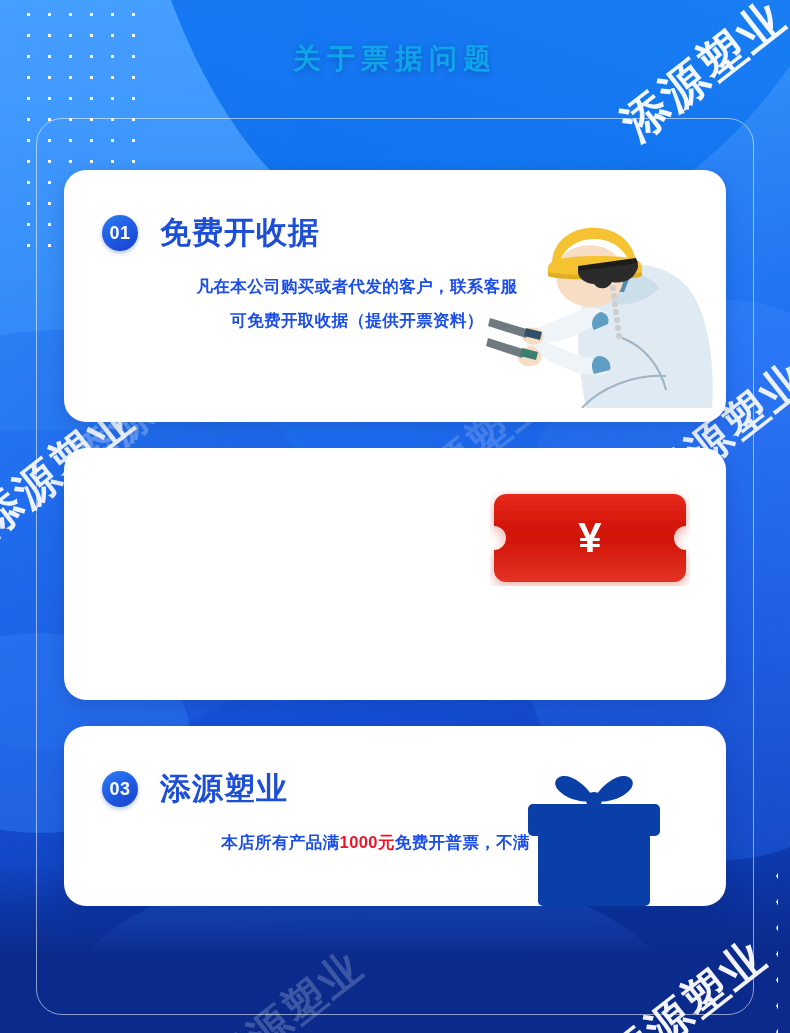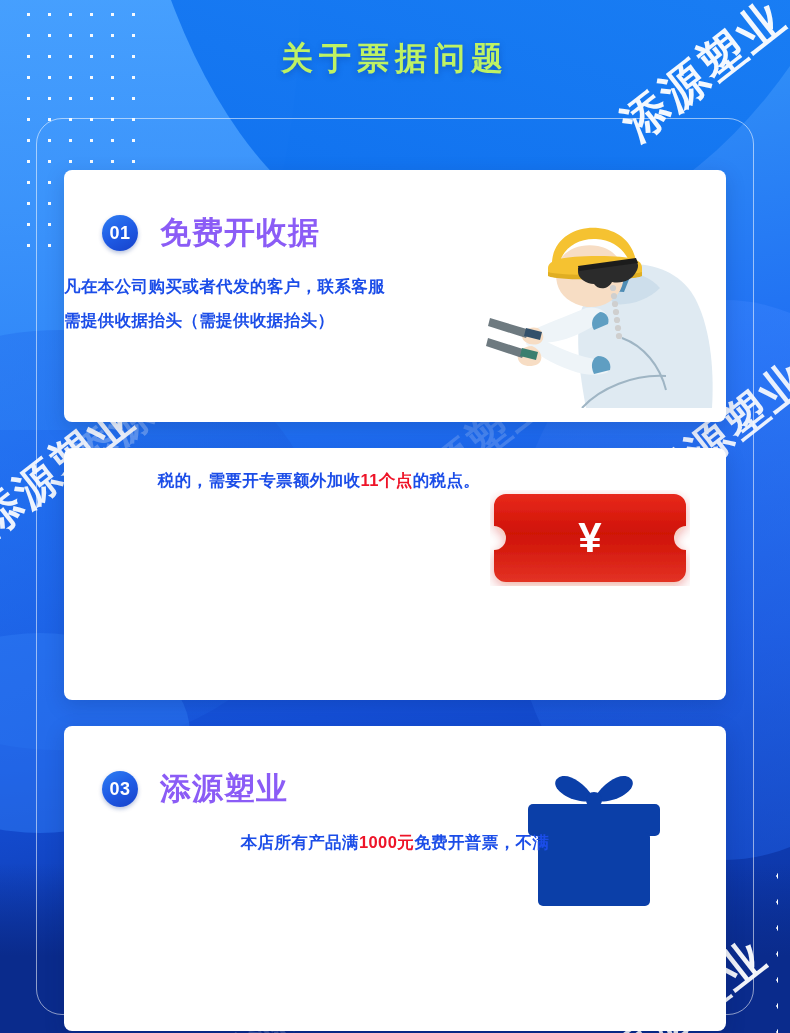--- a/index.html
+++ b/index.html
@@ -107,80 +107,80 @@
     border-radius:26px;
     pointer-events:none;
   }
 
   
   .header {
     position:absolute; left:0; right:0; top:0; height:118px;
     display:flex; align-items:center; justify-content:center;
   }
   .header-title {
-    color:#bef264;
-    font-size:32px;
+    color:#0ea5e9;
+    font-size:28px;
     font-weight:700;
     letter-spacing:6px;
     text-shadow:0 2px 6px rgba(8,40,120,.35);
   }
 
   
   .cards {
     position:absolute;
     left:64px; right:64px; top:170px;
     display:flex; flex-direction:column; gap:26px;
   }
   .card {
     position:relative;
     background:#ffffff;
-    border-radius:8px;
+    border-radius:22px;
     box-shadow:0 6px 20px rgba(6,30,90,.18);
     overflow:hidden;
   }
   .card-1 { height:252px; }
   .card-2 { height:252px; }
-  .card-3 { height:305px; }
+  .card-3 { height:180px; }
 
   .card-head {
     display:flex; align-items:center;
     padding-left:38px;
     padding-top:42px;
   }
   .badge {
     width:36px; height:36px; flex:0 0 36px;
     border-radius:50%;
     background:linear-gradient(150deg,#2f7ff2 0%,#1f5ce6 48%,#1741c9 100%);
     color:#ffffff;
     font-size:18px; font-weight:700;
     display:flex; align-items:center; justify-content:center;
     letter-spacing:.5px;
     box-shadow:0 2px 4px rgba(14,50,140,.3);
   }
   .card-title {
     margin-left:22px;
-    color:#8b5cf6;
+    color:#1d4ed8;
     font-size:31px;
     font-weight:700;
     letter-spacing:1px;
   }
   .card-body {
     position:relative;
     z-index:2;
     padding:16px 0 0 0;
     color:#1b4de8;
     font-size:16.5px;
     font-weight:700;
     line-height:2.05;
     letter-spacing:.4px;
   }
   .body-line { display:block; }
-  .b-c1 { padding-right:76px; }
+  .b-c1 { text-align:center; padding-right:76px; }
   .b-c2 { text-align:center; padding-right:152px; }
-  .b-c3 { text-align:center; }
+  .b-c3 { text-align:right; padding-right:196px; }
   .hl { color:#ee1428; }
 
   
   .worker {
     position:absolute; right:8px; top:56px;
     width:236px; height:182px;
   }
   .coupon {
     position:absolute; right:36px; top:42px;
     width:200px; height:96px;
@@ -222,21 +222,21 @@
 
 <div class="cards">
 
   <div class="card card-1">
     <div class="card-head">
       <div class="badge">01</div>
       <div class="card-title">免费开收据</div>
     </div>
     <div class="card-body">
       <span class="body-line b-c1"><span>凡在本公司购买或者代发的客户，联系客服</span></span>
-      <span class="body-line b-c1"><span>需提供收据抬头（需提供收据抬头）</span></span>
+      <span class="body-line b-c1"><span>可免费开取收据（提供开票资料）</span></span>
     </div>
 
     <div class="worker">
       <svg viewBox="0 0 236 182" width="236" height="182" xmlns="http://www.w3.org/2000/svg">
 
         <path d="M118 46 C150 30 196 38 214 74 C230 106 232 150 230 182 L104 182 C98 150 92 108 100 82 Z" fill="#dfeaf2"></path>
 
         <path d="M120 50 C140 42 164 46 178 62 C166 74 148 80 132 78 C124 68 120 58 120 50 Z" fill="#cddeeb"></path>
 
         <path d="M116 52 C126 44 140 42 150 46 L142 66 C132 66 122 62 116 52 Z" fill="#4f8db5"></path>
@@ -278,21 +278,20 @@
         <path d="M40 122 L56 126 L54 134 L38 130 Z" fill="#3b7f6f"></path>
 
         <path d="M140 112 C162 120 178 140 184 164" stroke="#9fb5c4" stroke-width="2" fill="none"></path>
         <path d="M100 182 C118 162 152 148 184 150" stroke="#9fb5c4" stroke-width="2" fill="none"></path>
       </svg>
     </div>
   </div>
 
   <div class="card card-2">
     <div class="card-body">
-      <span class="body-line b-c2"><span>税的，需要开专票额外加收</span><span class="hl">11个点</span><span>的税点。</span></span>
     </div>
 
     <div class="coupon">
       <svg viewBox="0 0 200 96" width="200" height="96" xmlns="http://www.w3.org/2000/svg">
         <defs>
           <linearGradient id="cg" x1="0" y1="0" x2="0" y2="1">
             <stop offset="0%" stop-color="#e8291c"></stop>
             <stop offset="45%" stop-color="#cf1206"></stop>
             <stop offset="100%" stop-color="#e33224"></stop>
           </linearGradient>

